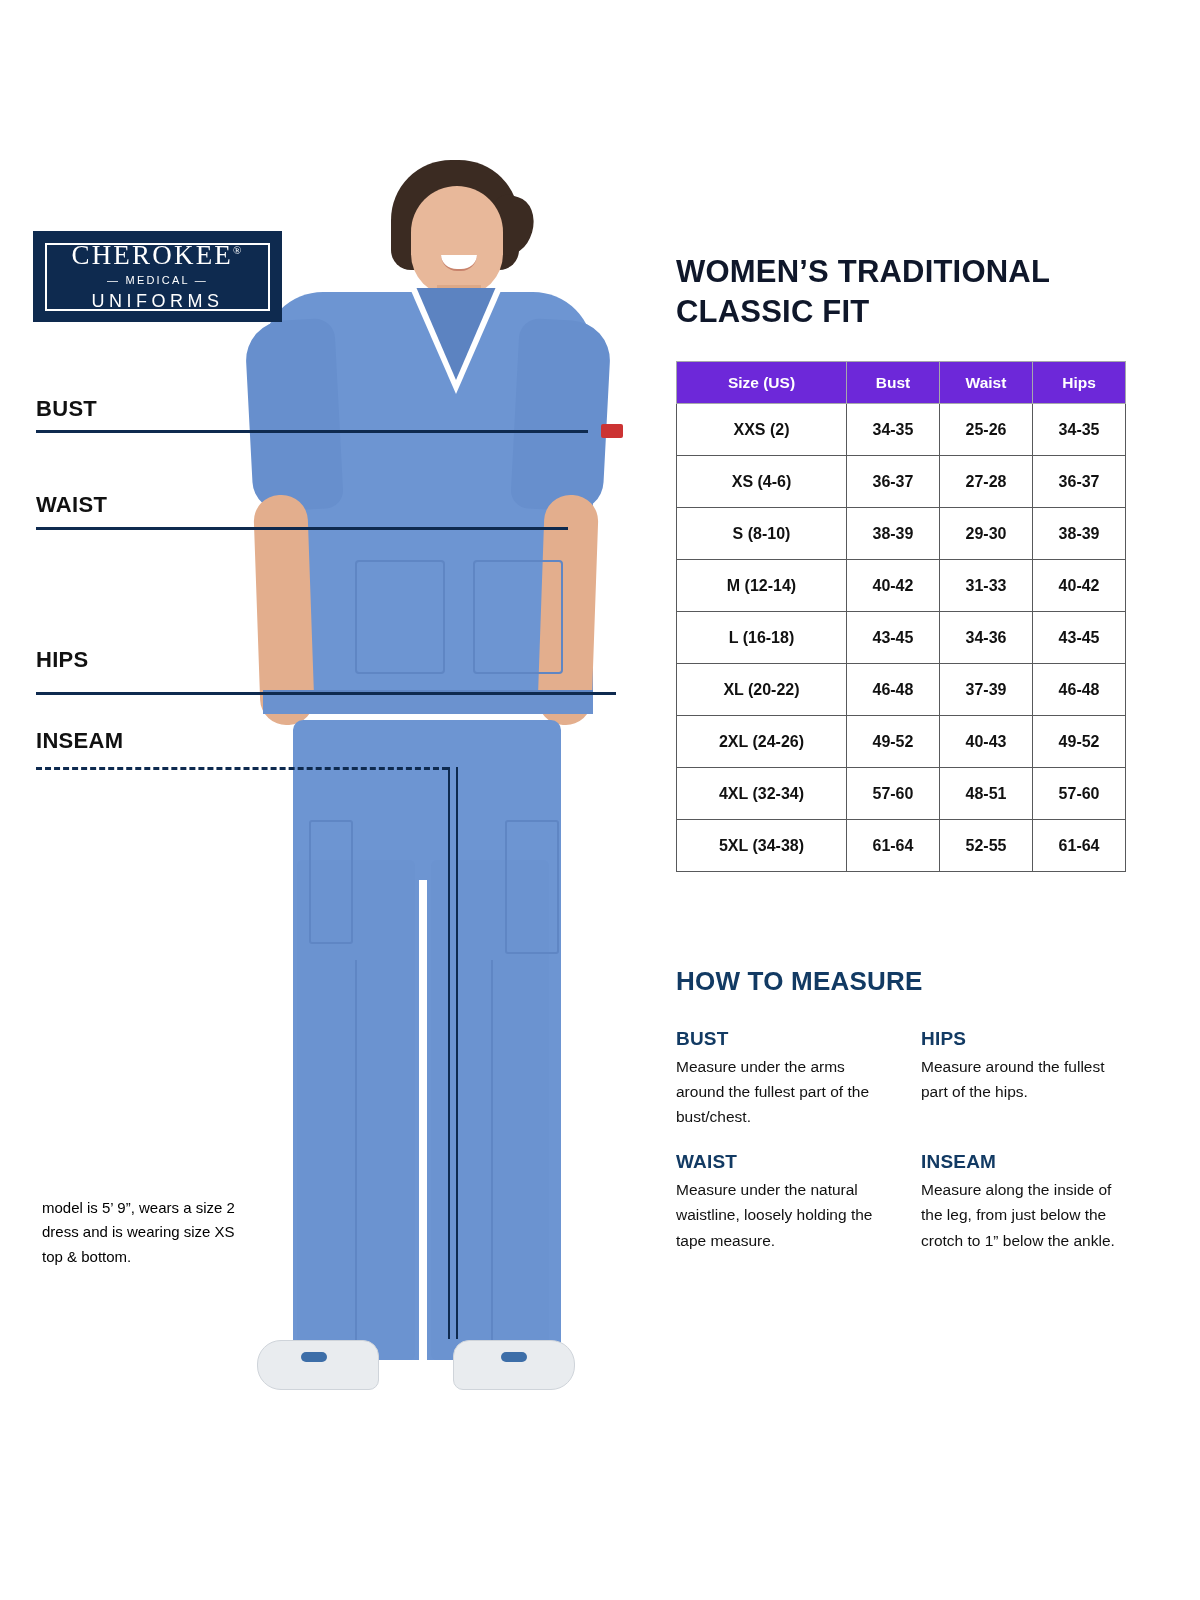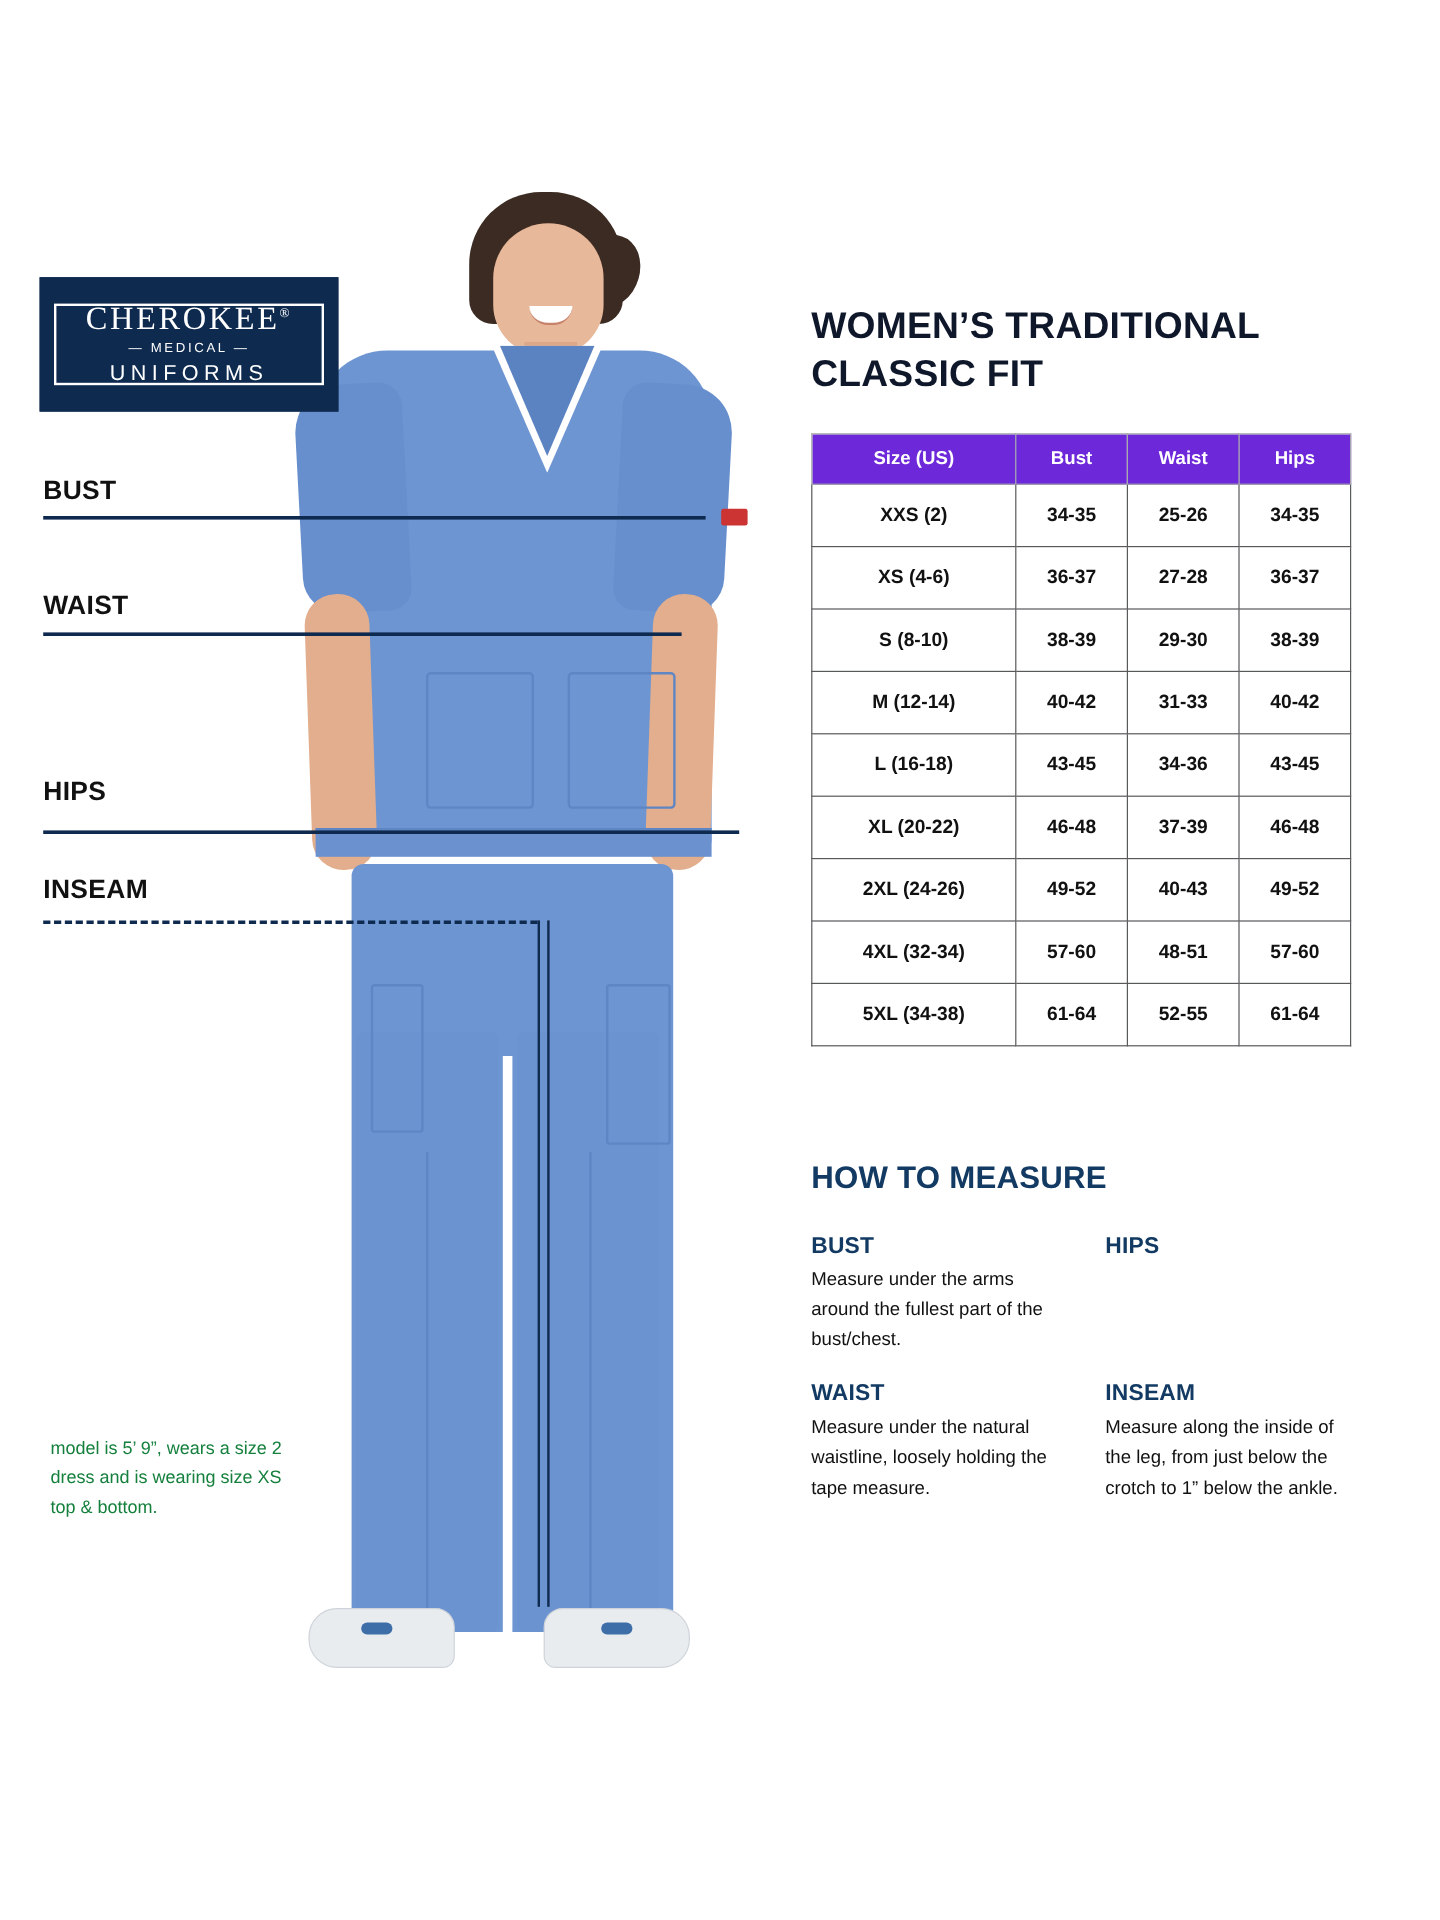--- a/index.html
+++ b/index.html
@@ -15,21 +15,21 @@
     position: relative;
     overflow: hidden;
   }
 
   
   .logo-box {
     position: absolute;
     left: 33px;
     top: 231px;
     width: 249px;
-    height: 112px;
+    height: 91px;
     background: #0e2a4f;
     border: 3px solid #0e2a4f;
     box-sizing: border-box;
     display: flex;
     flex-direction: column;
     align-items: center;
     justify-content: center;
   }
   .logo-inner {
     border: 2px solid #ffffff;
@@ -305,21 +305,21 @@
   }
 
   
   .model-note {
     position: absolute;
     left: 42px;
     top: 1196px;
     width: 215px;
     font-size: 15px;
     line-height: 1.62;
-    color: #15803d;
+    color: #000000;
   }
 
   
   .title {
     position: absolute;
     left: 676px;
     top: 252px;
     width: 470px;
     font-size: 31px;
     font-weight: bold;
@@ -523,20 +523,21 @@
 
 <div class="how-title">HOW TO MEASURE</div>
 
 <div class="measure-grid">
   <div class="m-item">
     <h4>BUST</h4>
     <p>Measure under the arms around the fullest part of the bust/chest.</p>
   </div>
   <div class="m-item">
     <h4>HIPS</h4>
+    <p>Measure around the fullest part of the hips.</p>
   </div>
   <div class="m-item">
     <h4>WAIST</h4>
     <p>Measure under the natural waistline, loosely holding the tape measure.</p>
   </div>
   <div class="m-item">
     <h4>INSEAM</h4>
     <p>Measure along the inside of the leg, from just below the crotch to 1” below the ankle.</p>
   </div>
 </div>

